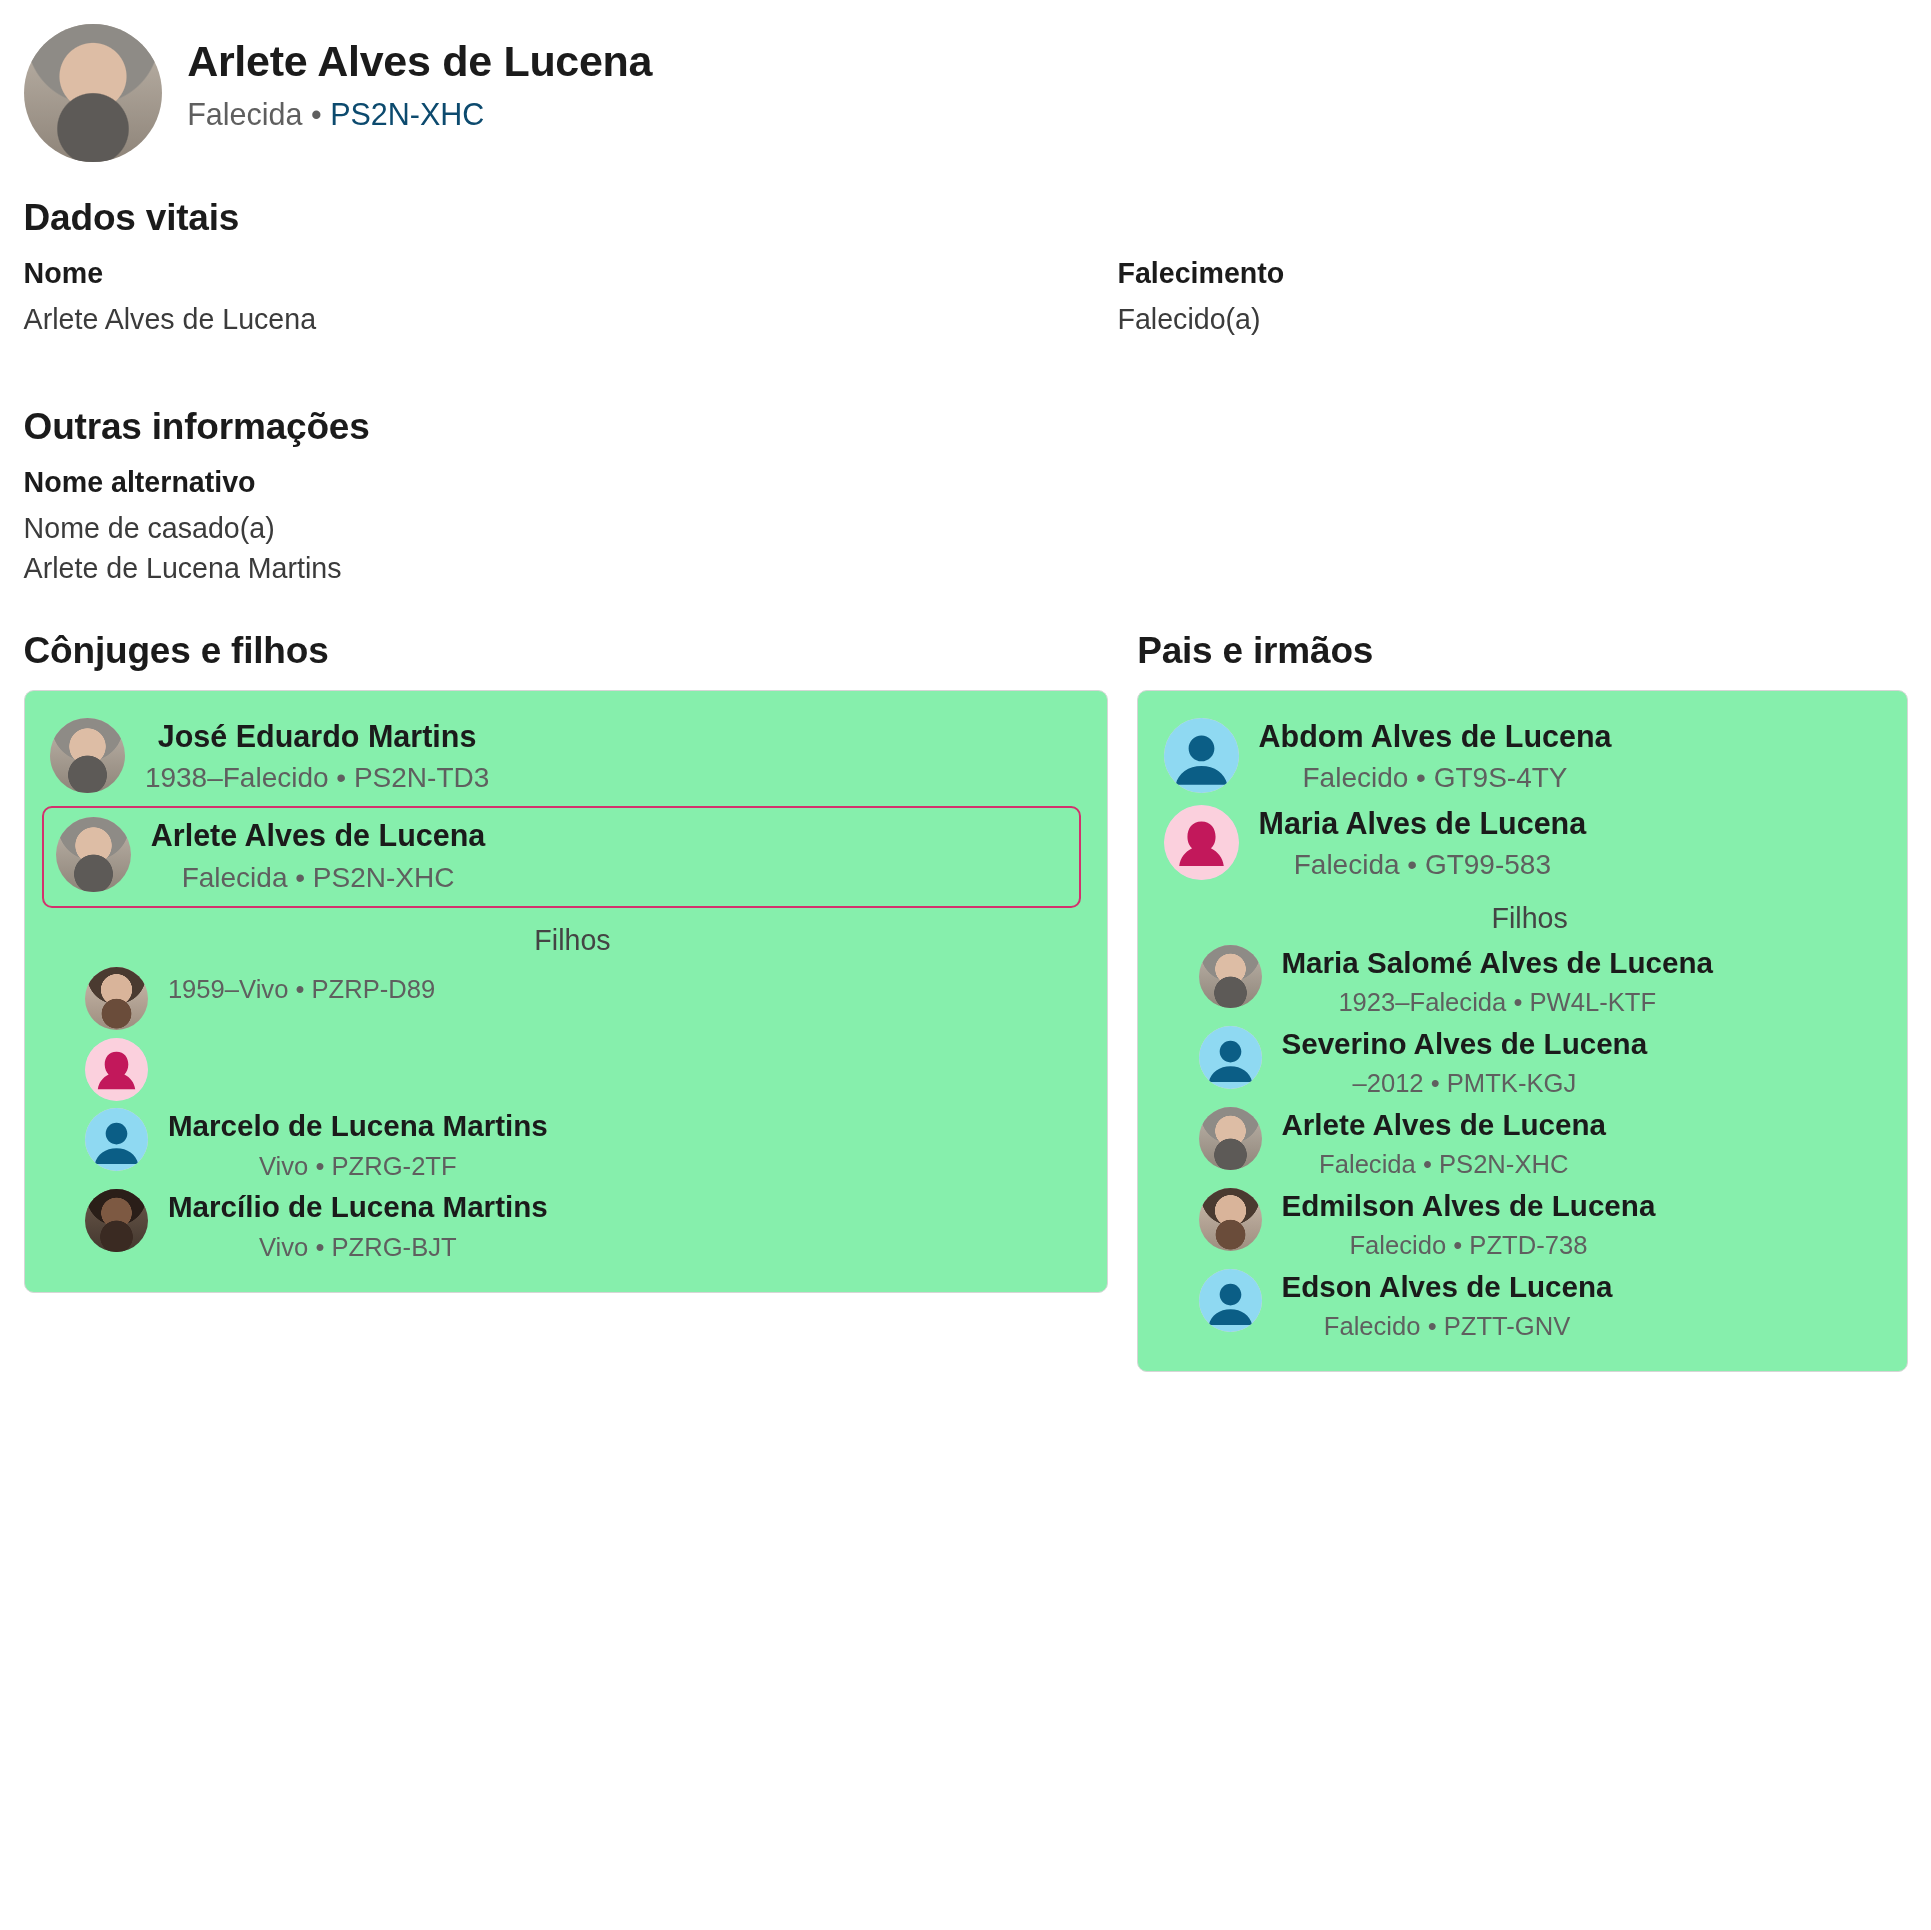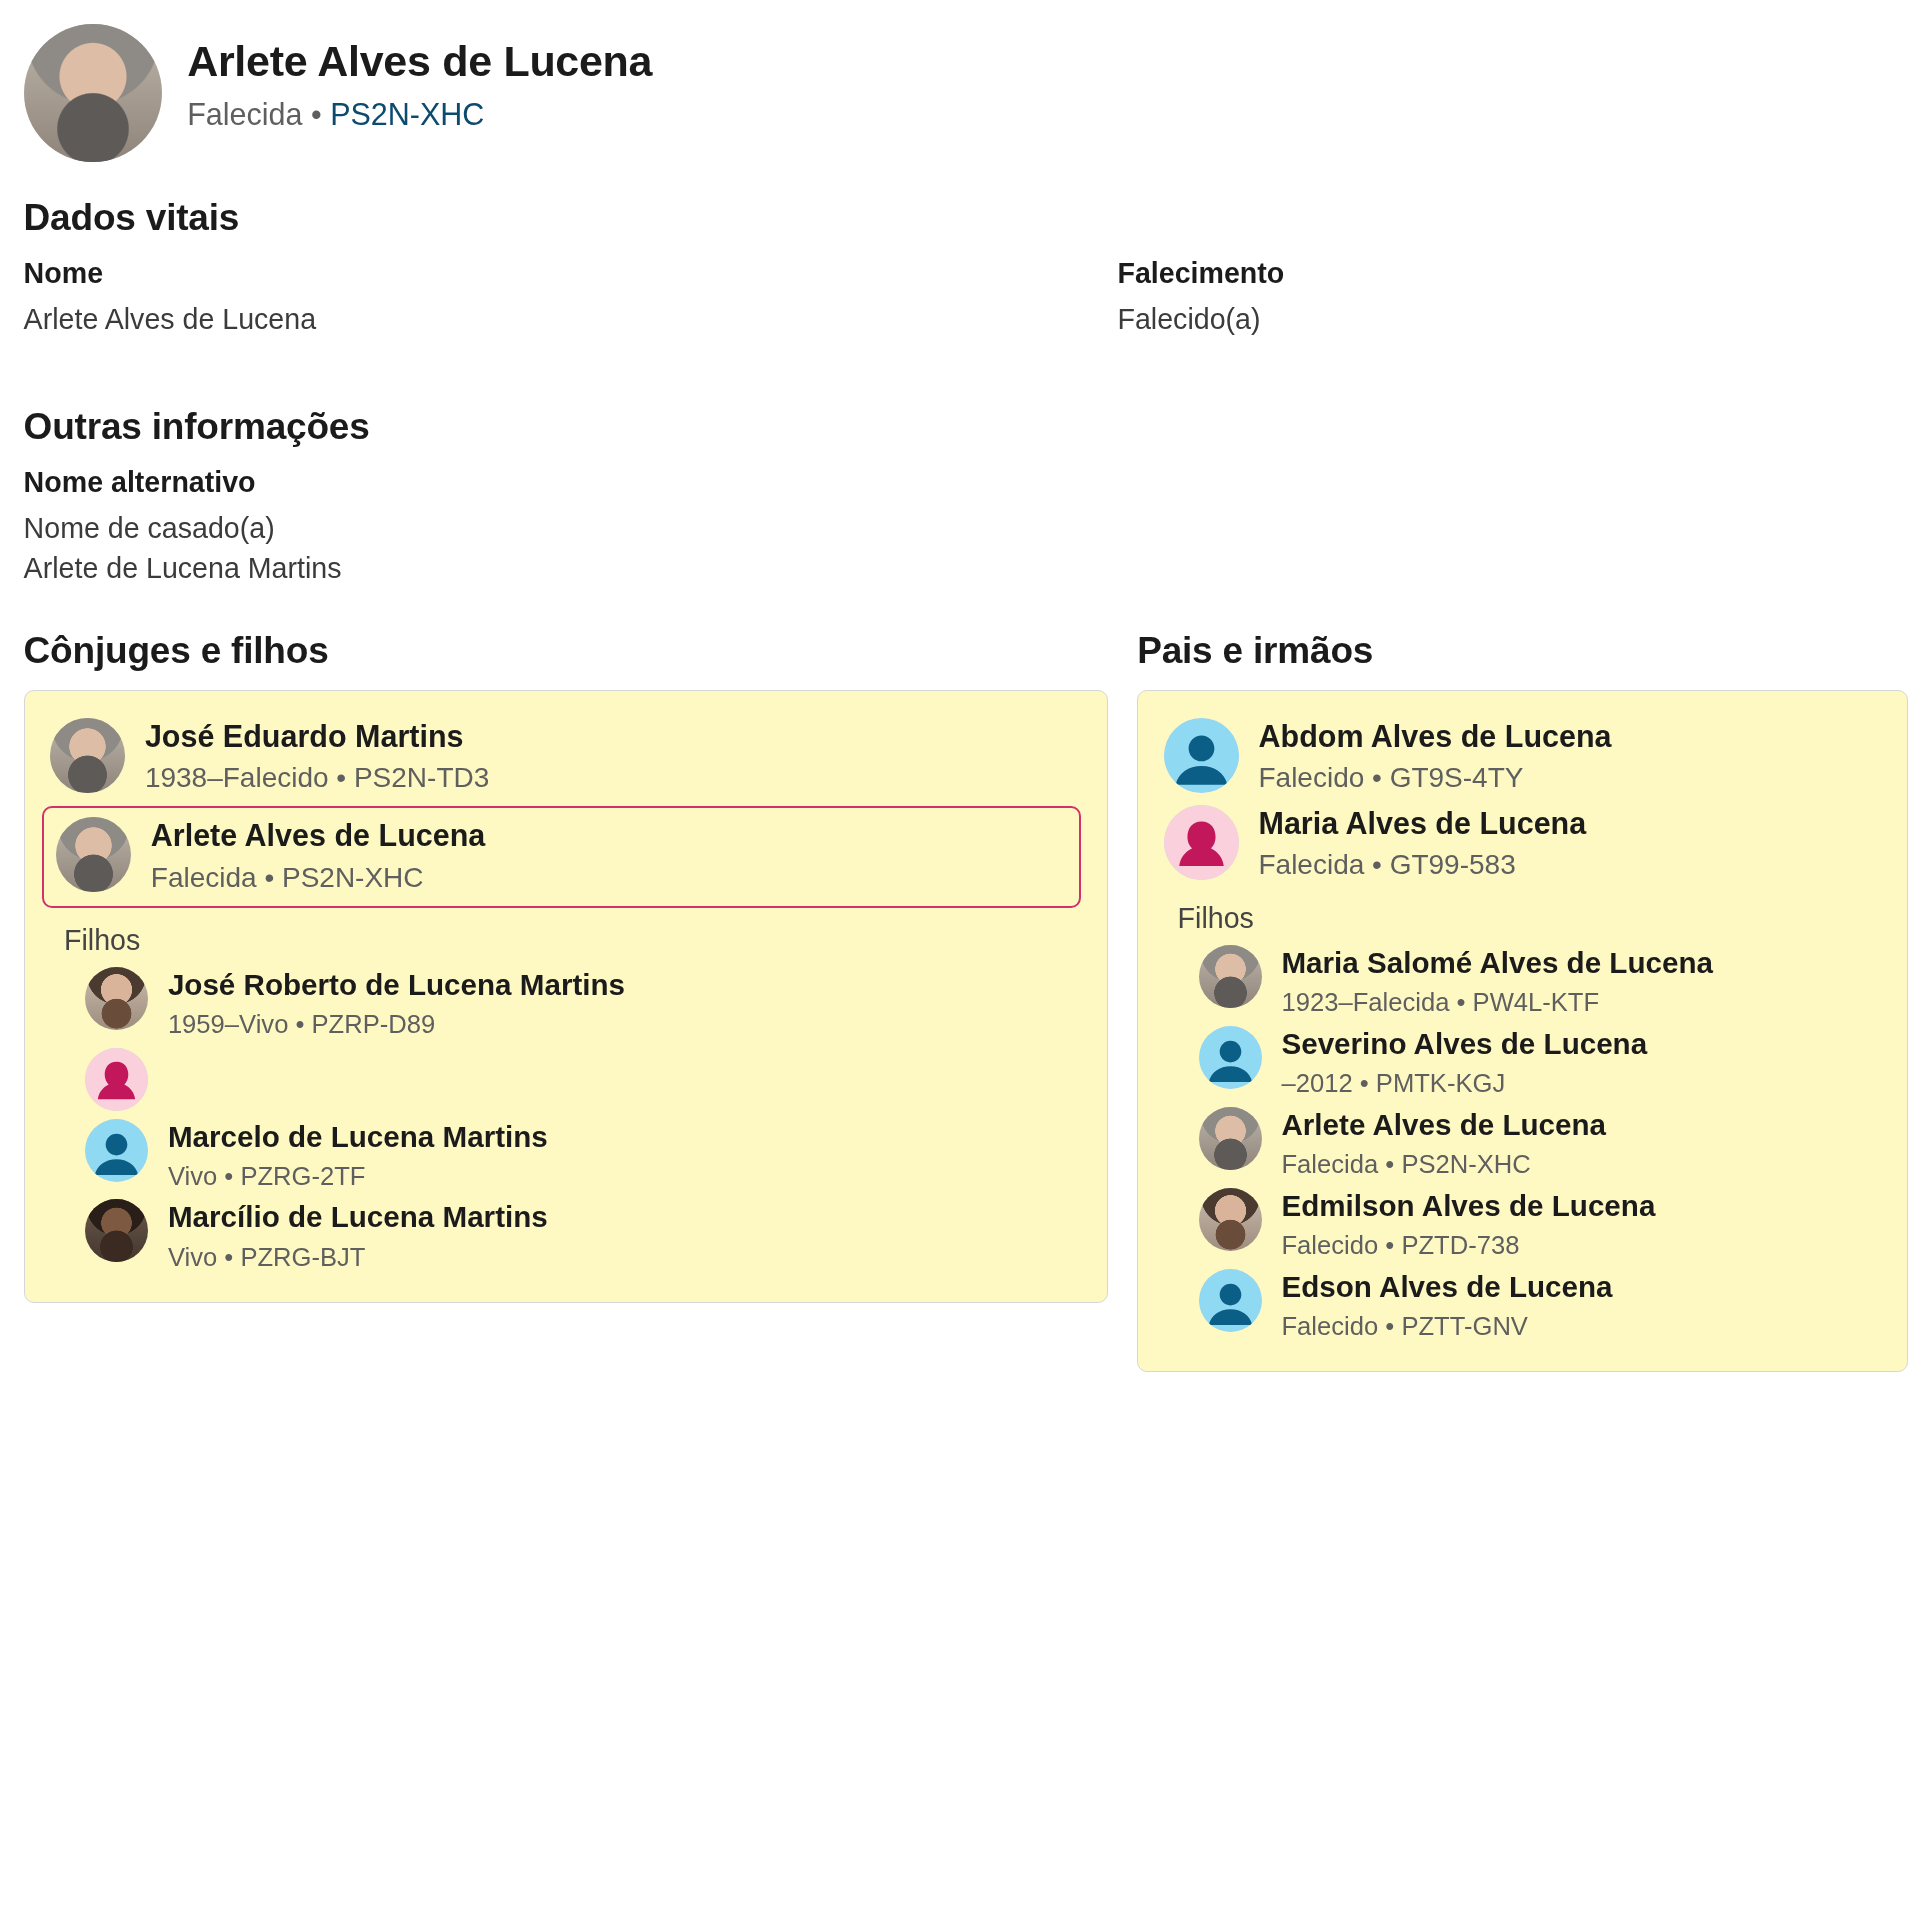--- a/index.html
+++ b/index.html
@@ -84,21 +84,22 @@
   .family-cols {
     display: grid;
     grid-template-columns: 1084px 1fr;
     column-gap: 29.6px;
     margin-top: 25.6px;
   }
   .card {
     border: 1px solid #d6d6d6;
     border-radius: 9.9px;
     padding: 21.7px 25.6px 25.6px 25.6px;
-    background: #fef9c3;
+    background: #86efac;
+    text-align: center;
   }
 
   
   .person-row {
     display: flex;
     align-items: flex-start;
     gap: 19.7px;
     padding: 4.9px 0 4.9px 0;
   }
   .person-row.highlight {
@@ -243,21 +244,20 @@
 
         <div class="children-label">Filhos</div>
 
         <div class="children-list">
 
           <div class="person-row">
             <div class="avatar-xs">
               <div class="photo sil"></div>
             </div>
             <div>
-              <div class="pname">José Roberto de Lucena Martins</div>
               <div class="pmeta">1959–Vivo • PZRP-D89</div>
             </div>
           </div>
 
           <div class="person-row">
             <div class="avatar-xs">
               <svg class="sil" viewBox="0 0 64 64">
                 <circle cx="32" cy="32" r="32" fill="#fbd0dd"></circle>
                 <path d="M32 14c-8 0-12 6-12 13 0 5 2 8 4 10-6 3-10 8-11 15h38c-1-7-5-12-11-15 2-2 4-5 4-10 0-7-4-13-12-13z" fill="#c2185b"></path>
               </svg>

